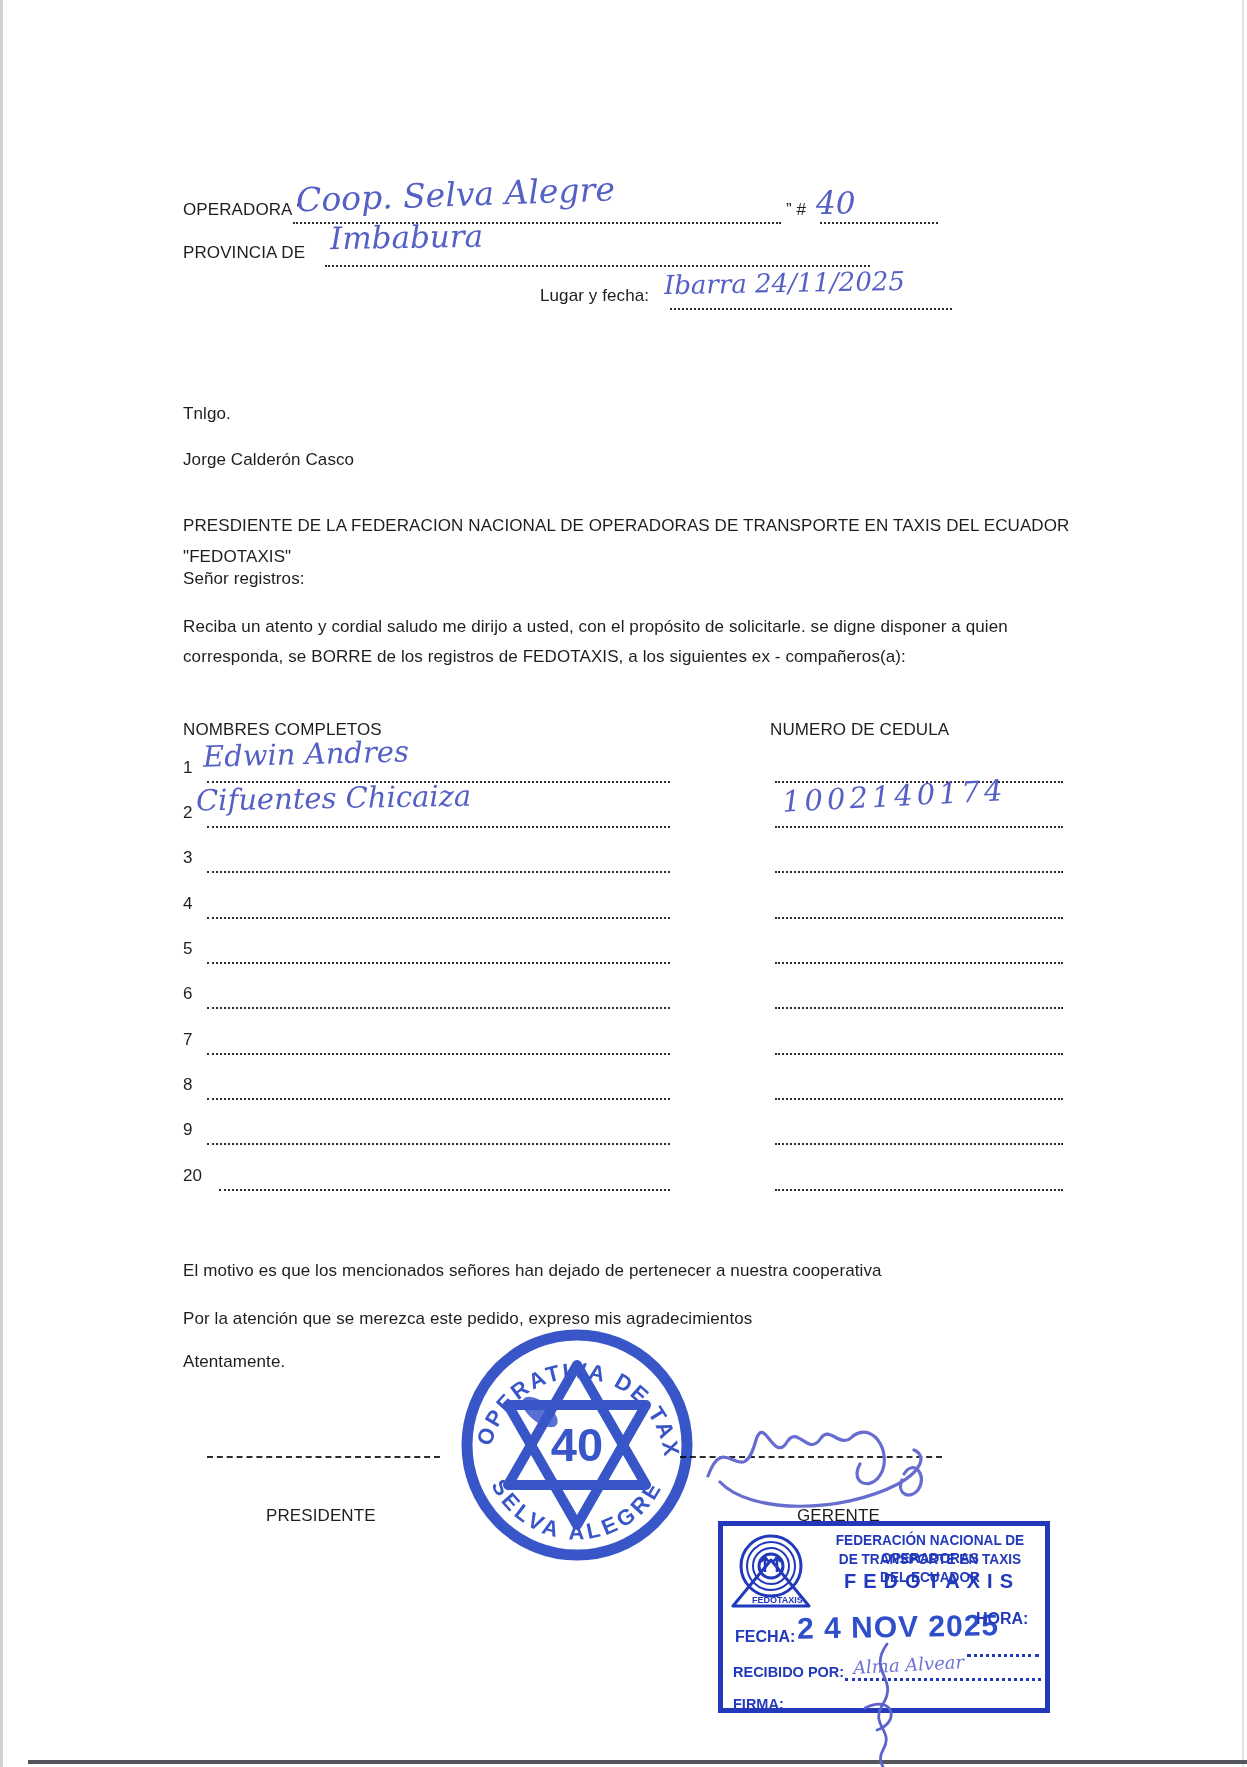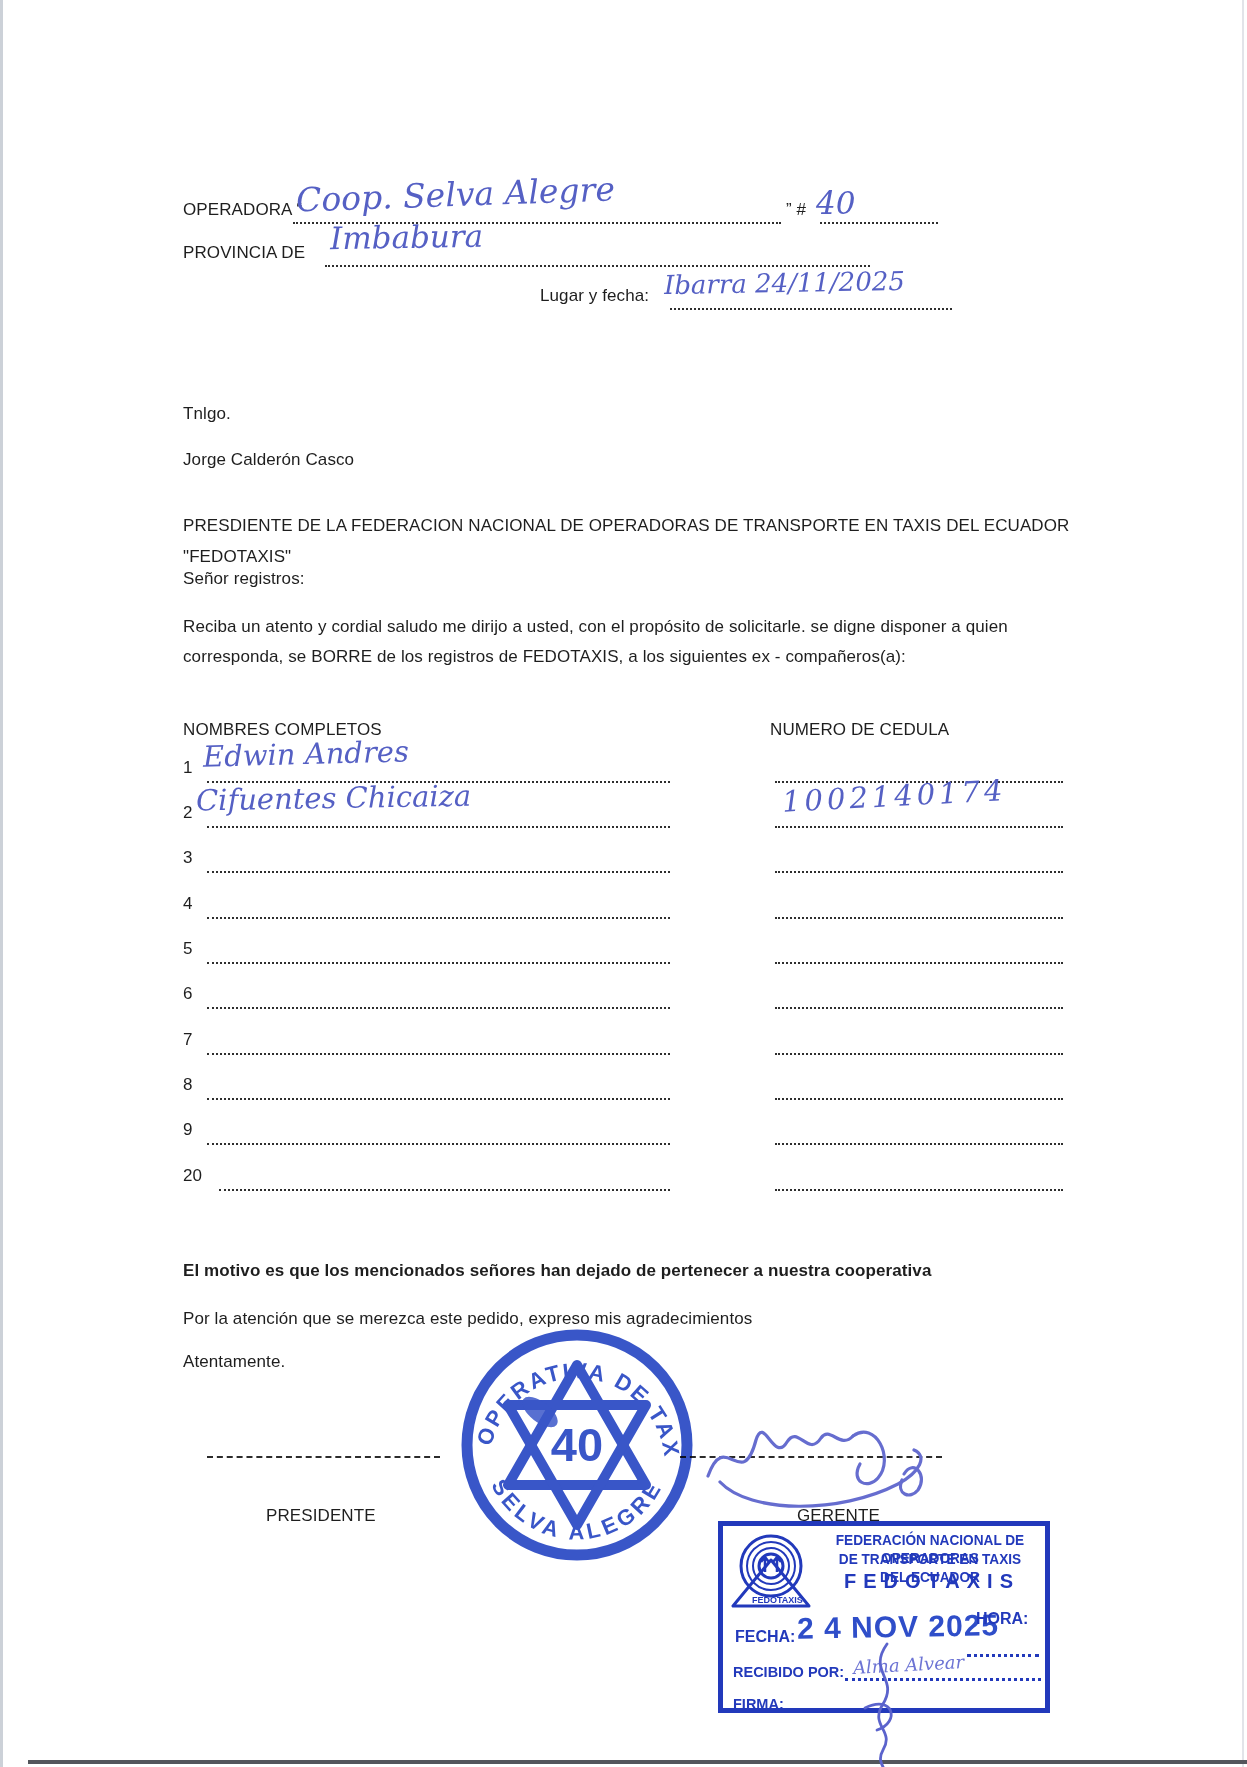--- a/index.html
+++ b/index.html
@@ -96,21 +96,21 @@
 <div class="abs dots" style="left:775px; top:1143px; width:288px;"></div>
 
 <span class="abs t" style="left:183px; top:1166px;">20</span>
 <div class="abs dots" style="left:219px; top:1189px; width:451px;"></div>
 <div class="abs dots" style="left:775px; top:1189px; width:288px;"></div>
 
 <span class="abs hw" style="left:203px; top:740px; font-size:29px; transform:rotate(-1.5deg);">Edwin Andres</span>
 <span class="abs hw" style="left:196px; top:784px; font-size:29px; transform:rotate(-1deg);">Cifuentes Chicaiza</span>
 <span class="abs hw" style="left:782px; top:782px; font-size:29px; letter-spacing:4px; transform:rotate(-3deg);">1002140174</span>
 
-<div class="abs t" style="left:183px; top:1261px;font-weight:bold;">El motivo es que los mencionados señores han dejado de pertenecer a nuestra cooperativa</div>
+<div class="abs t" style="left:183px; top:1261px;">El motivo es que los mencionados señores han dejado de pertenecer a nuestra cooperativa</div>
 <div class="abs t" style="left:183px; top:1309px;">Por la atención que se merezca este pedido, expreso mis agradecimientos</div>
 <div class="abs t" style="left:183px; top:1352px;">Atentamente.</div>
 
 <div class="abs dash" style="left:207px; top:1456px; width:233px;"></div>
 <div class="abs dash" style="left:680px; top:1456px; width:262px;"></div>
 <div class="abs t" style="left:266px; top:1506px;">PRESIDENTE</div>
 <div class="abs t" style="left:797px; top:1506px;">GERENTE</div>
 
 <svg class="abs" style="left:690px; top:1398px;" width="270" height="125" viewBox="0 0 270 125">
   <g fill="none" stroke="#666dcf" stroke-width="3.2" stroke-linecap="round">

